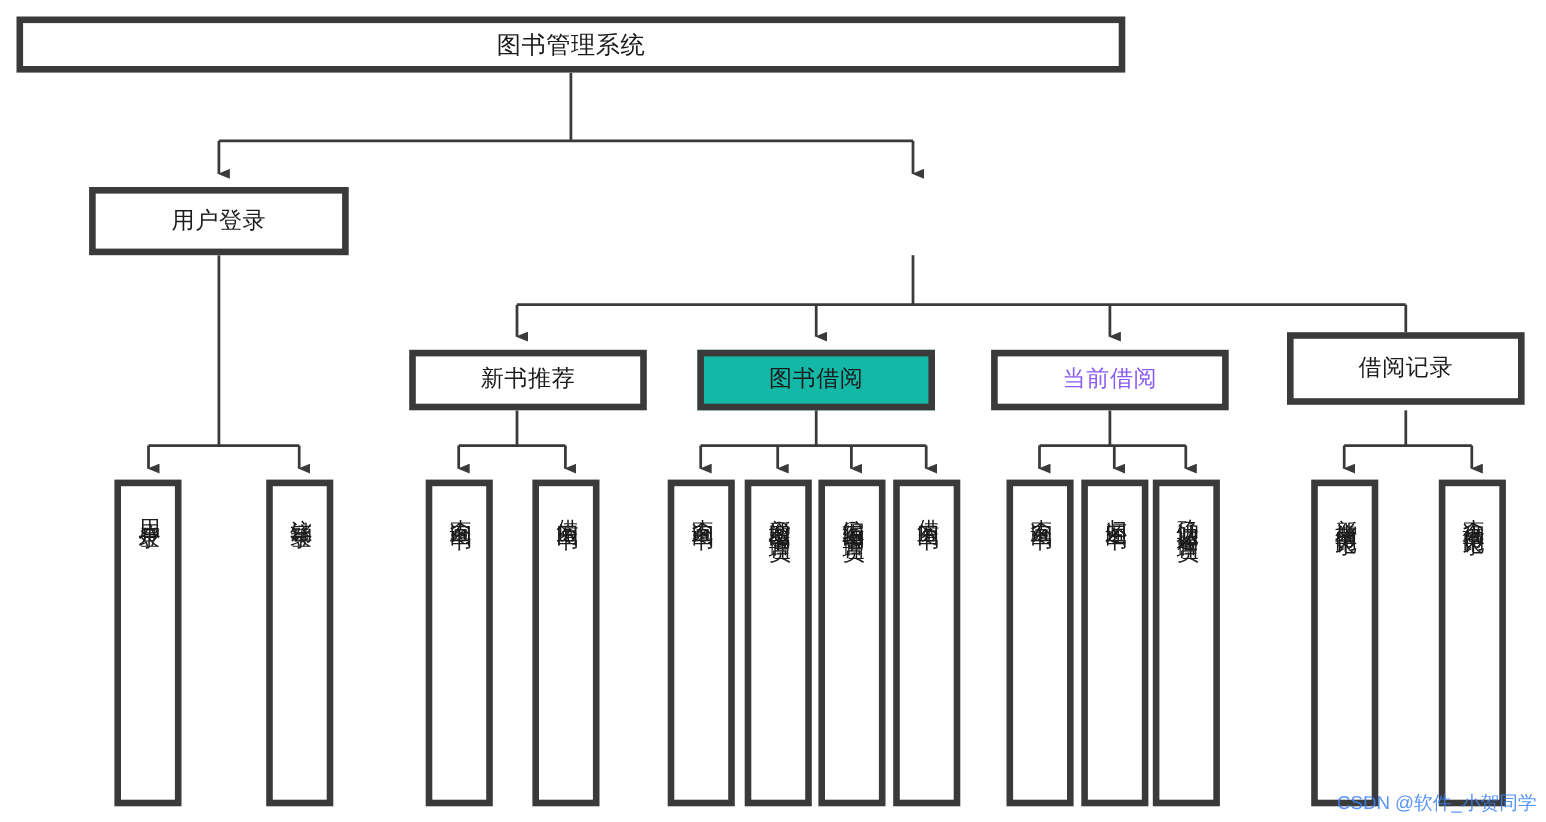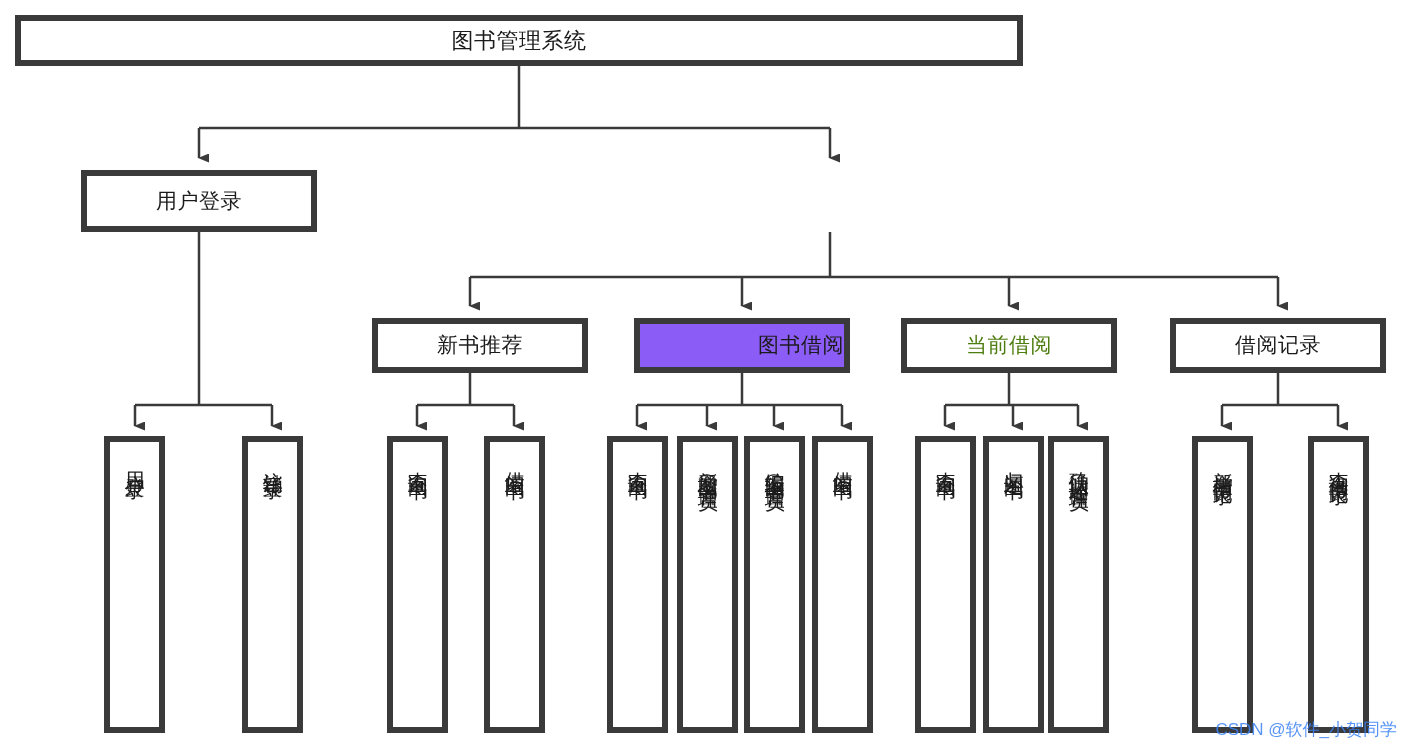--- a/index.html
+++ b/index.html
@@ -141,27 +141,27 @@
     <span class="node-label" style="color: rgb(27, 27, 27);">图书管理系统</span>
   </div>
 
   <div class="node-box level2" style="left: 81px; top: 170px; width: 236px; height: 62px; border-color: rgb(58, 58, 58); background: rgb(255, 255, 255);">
     <span class="node-label" style="color: rgb(27, 27, 27);">用户登录</span>
   </div>
 
   <div class="node-box level3" style="left: 362px; top: 318px; width: 216px; height: 55px; border-color: rgb(58, 58, 58); background: rgb(255, 255, 255); margin-left: 10px;">
     <span class="node-label" style="color: rgb(27, 27, 27);">新书推荐</span>
   </div>
-  <div class="node-box level3" style="left: 634px; top: 318px; width: 216px; height: 55px; border-color: rgb(58, 58, 58); background: #8b5cf6; justify-content: flex-end;">
+  <div class="node-box level3" style="left: 634px; top: 318px; width: 216px; height: 55px; border-color: rgb(58, 58, 58); background: #14b8a6;">
     <span class="node-label" style="color: rgb(27, 27, 27);">图书借阅</span>
   </div>
   <div class="node-box level3" style="left: 901px; top: 318px; width: 216px; height: 55px; border-color: rgb(58, 58, 58); background: rgb(255, 255, 255);">
-    <span class="node-label" style="color: #4d7c0f; text-align: center;">当前借阅</span>
-  </div>
-  <div class="node-box level3" style="left: 1170px; top: 318px; width: 216px; height: 55px; border-color: rgb(58, 58, 58); background: rgb(255, 255, 255);">
+    <span class="node-label" style="color: #8b5cf6; text-align: center;">当前借阅</span>
+  </div>
+  <div class="node-box level3" style="left: 1170px; top: 302px; width: 216px; height: 66px; border-color: rgb(58, 58, 58); background: rgb(255, 255, 255);">
     <span class="node-label" style="color: rgb(27, 27, 27);">借阅记录</span>
   </div>
 
   <div class="node-box vertical" style="left: 104px; top: 436px; width: 61px; height: 297px; border-color: rgb(58, 58, 58); background: rgb(255, 255, 255);">
     <span class="node-label" style="color: rgb(27, 27, 27);">用户登录</span>
   </div>
   <div class="node-box vertical" style="left: 242px; top: 436px; width: 61px; height: 297px; border-color: rgb(58, 58, 58); background: rgb(255, 255, 255);">
     <span class="node-label" style="color: rgb(27, 27, 27);">注销登录</span>
   </div>
   <div class="node-box vertical" style="left: 387px; top: 436px; width: 61px; height: 297px; border-color: rgb(58, 58, 58); background: rgb(255, 255, 255);">

